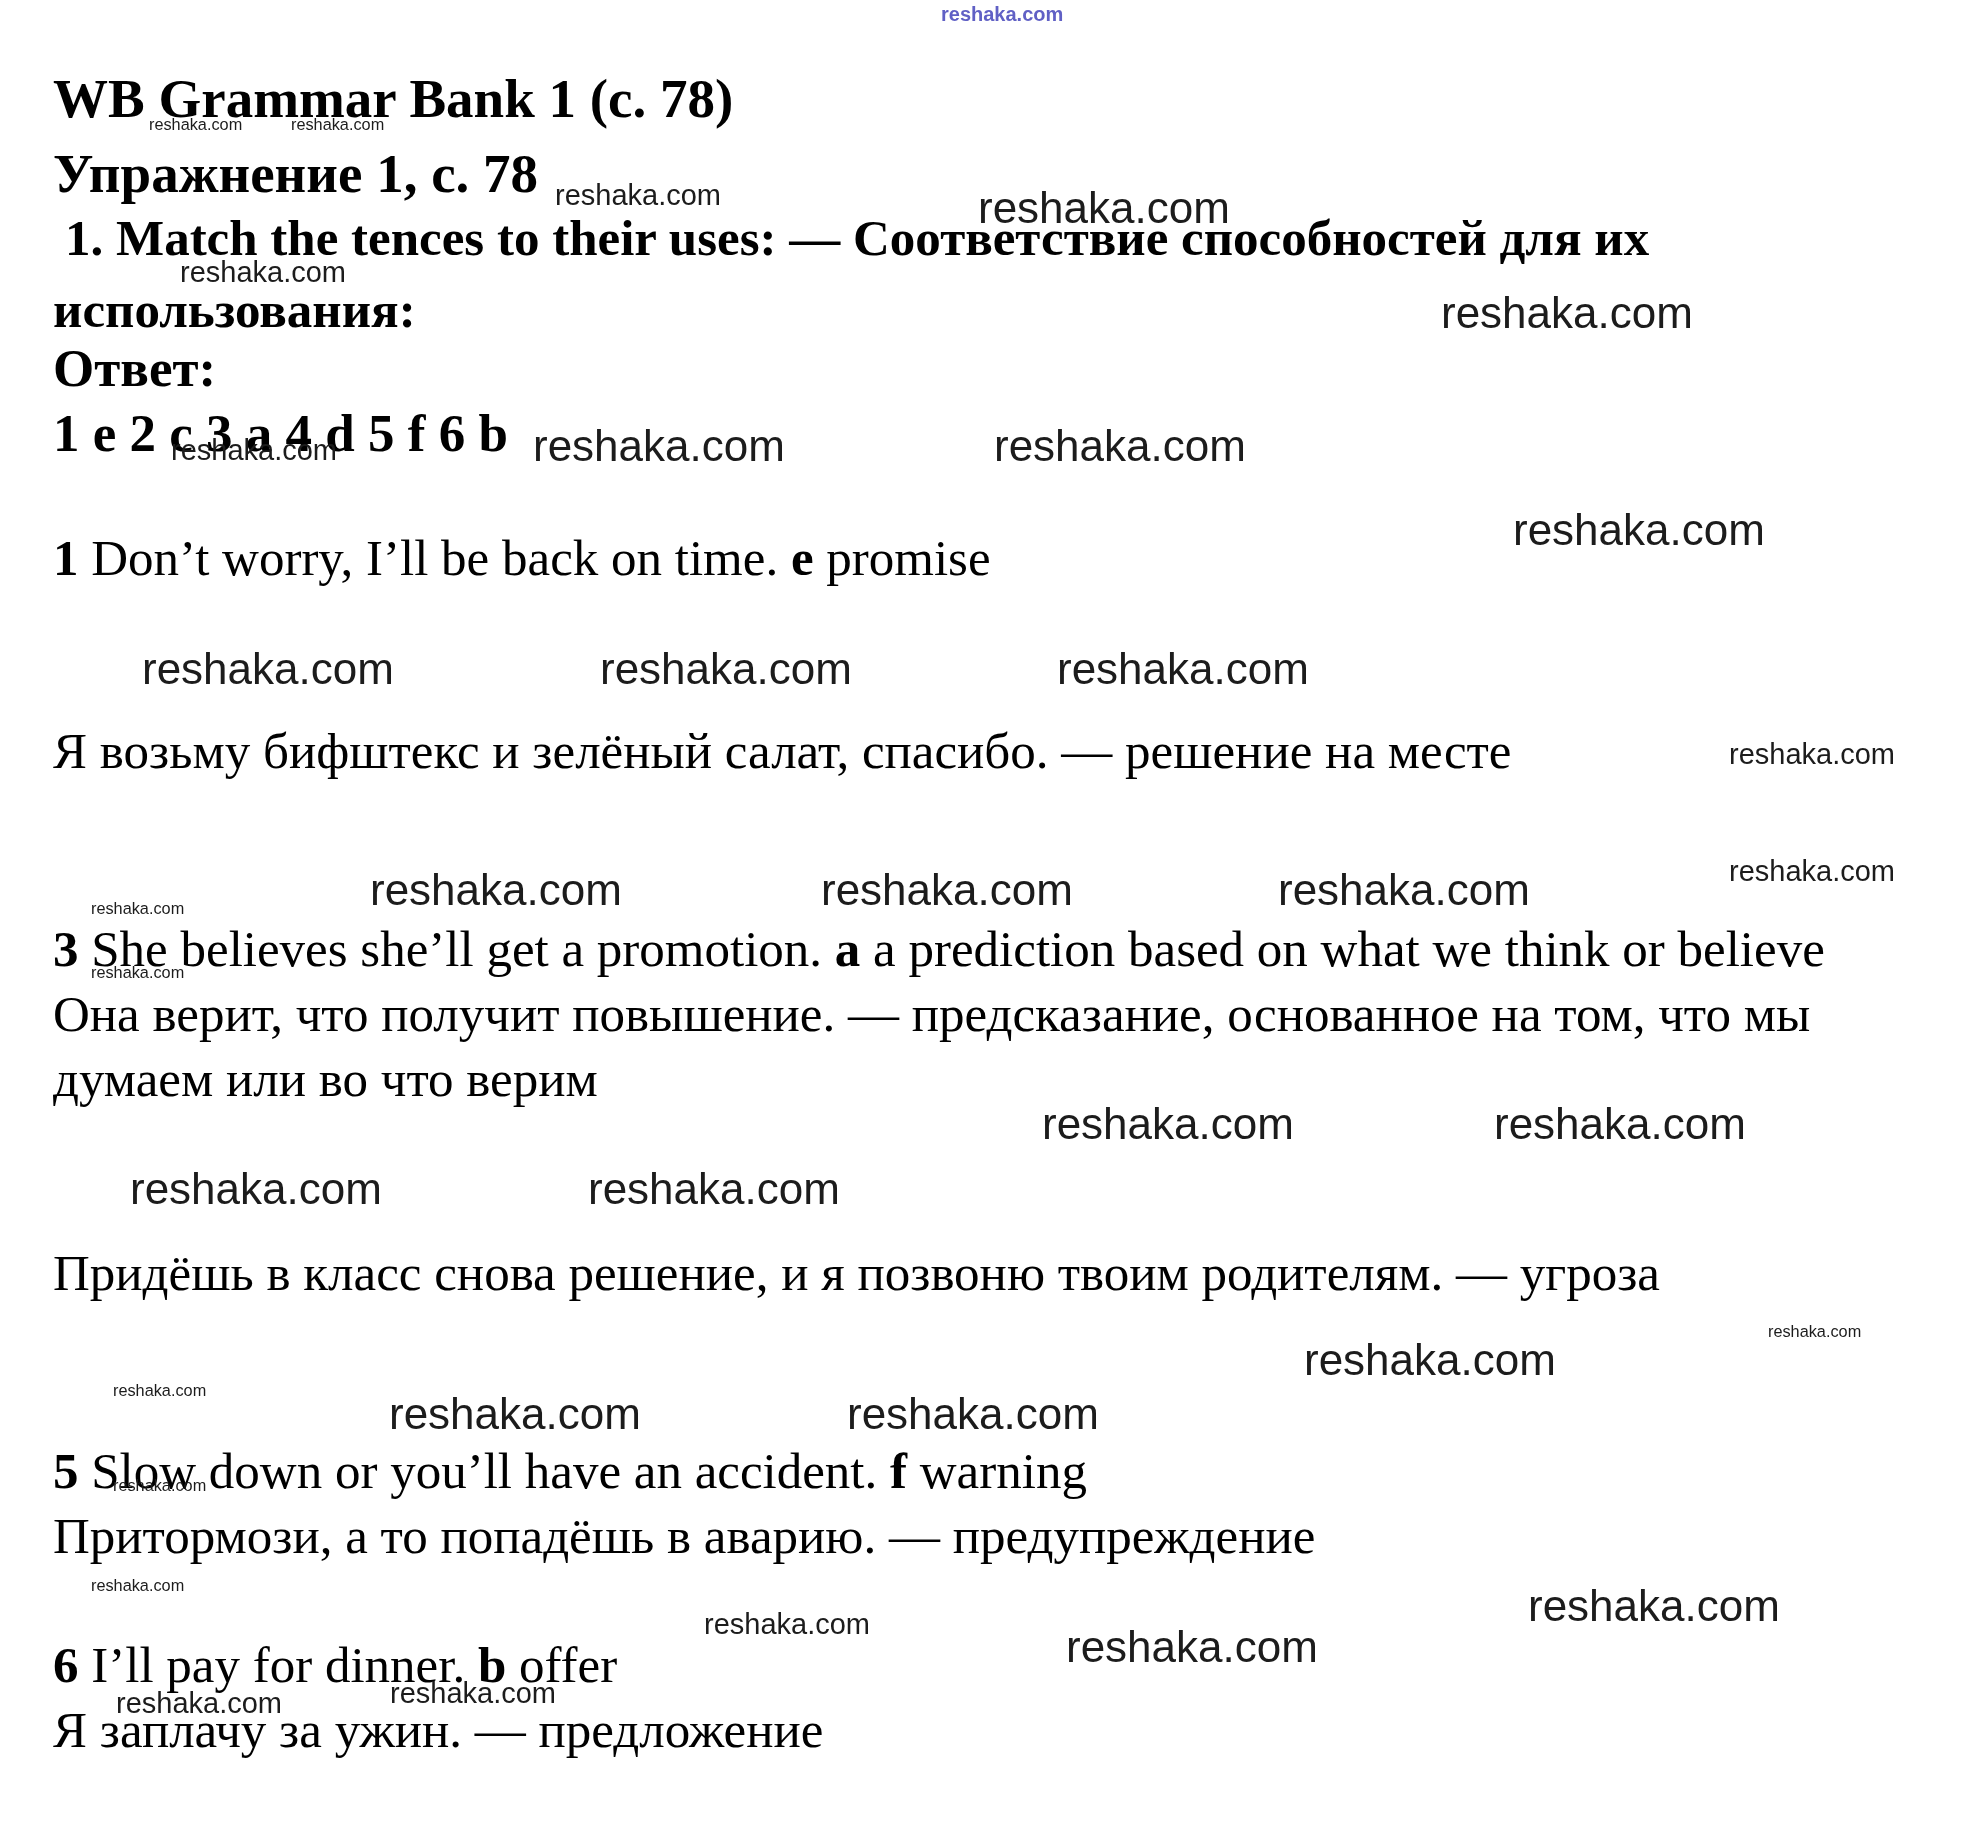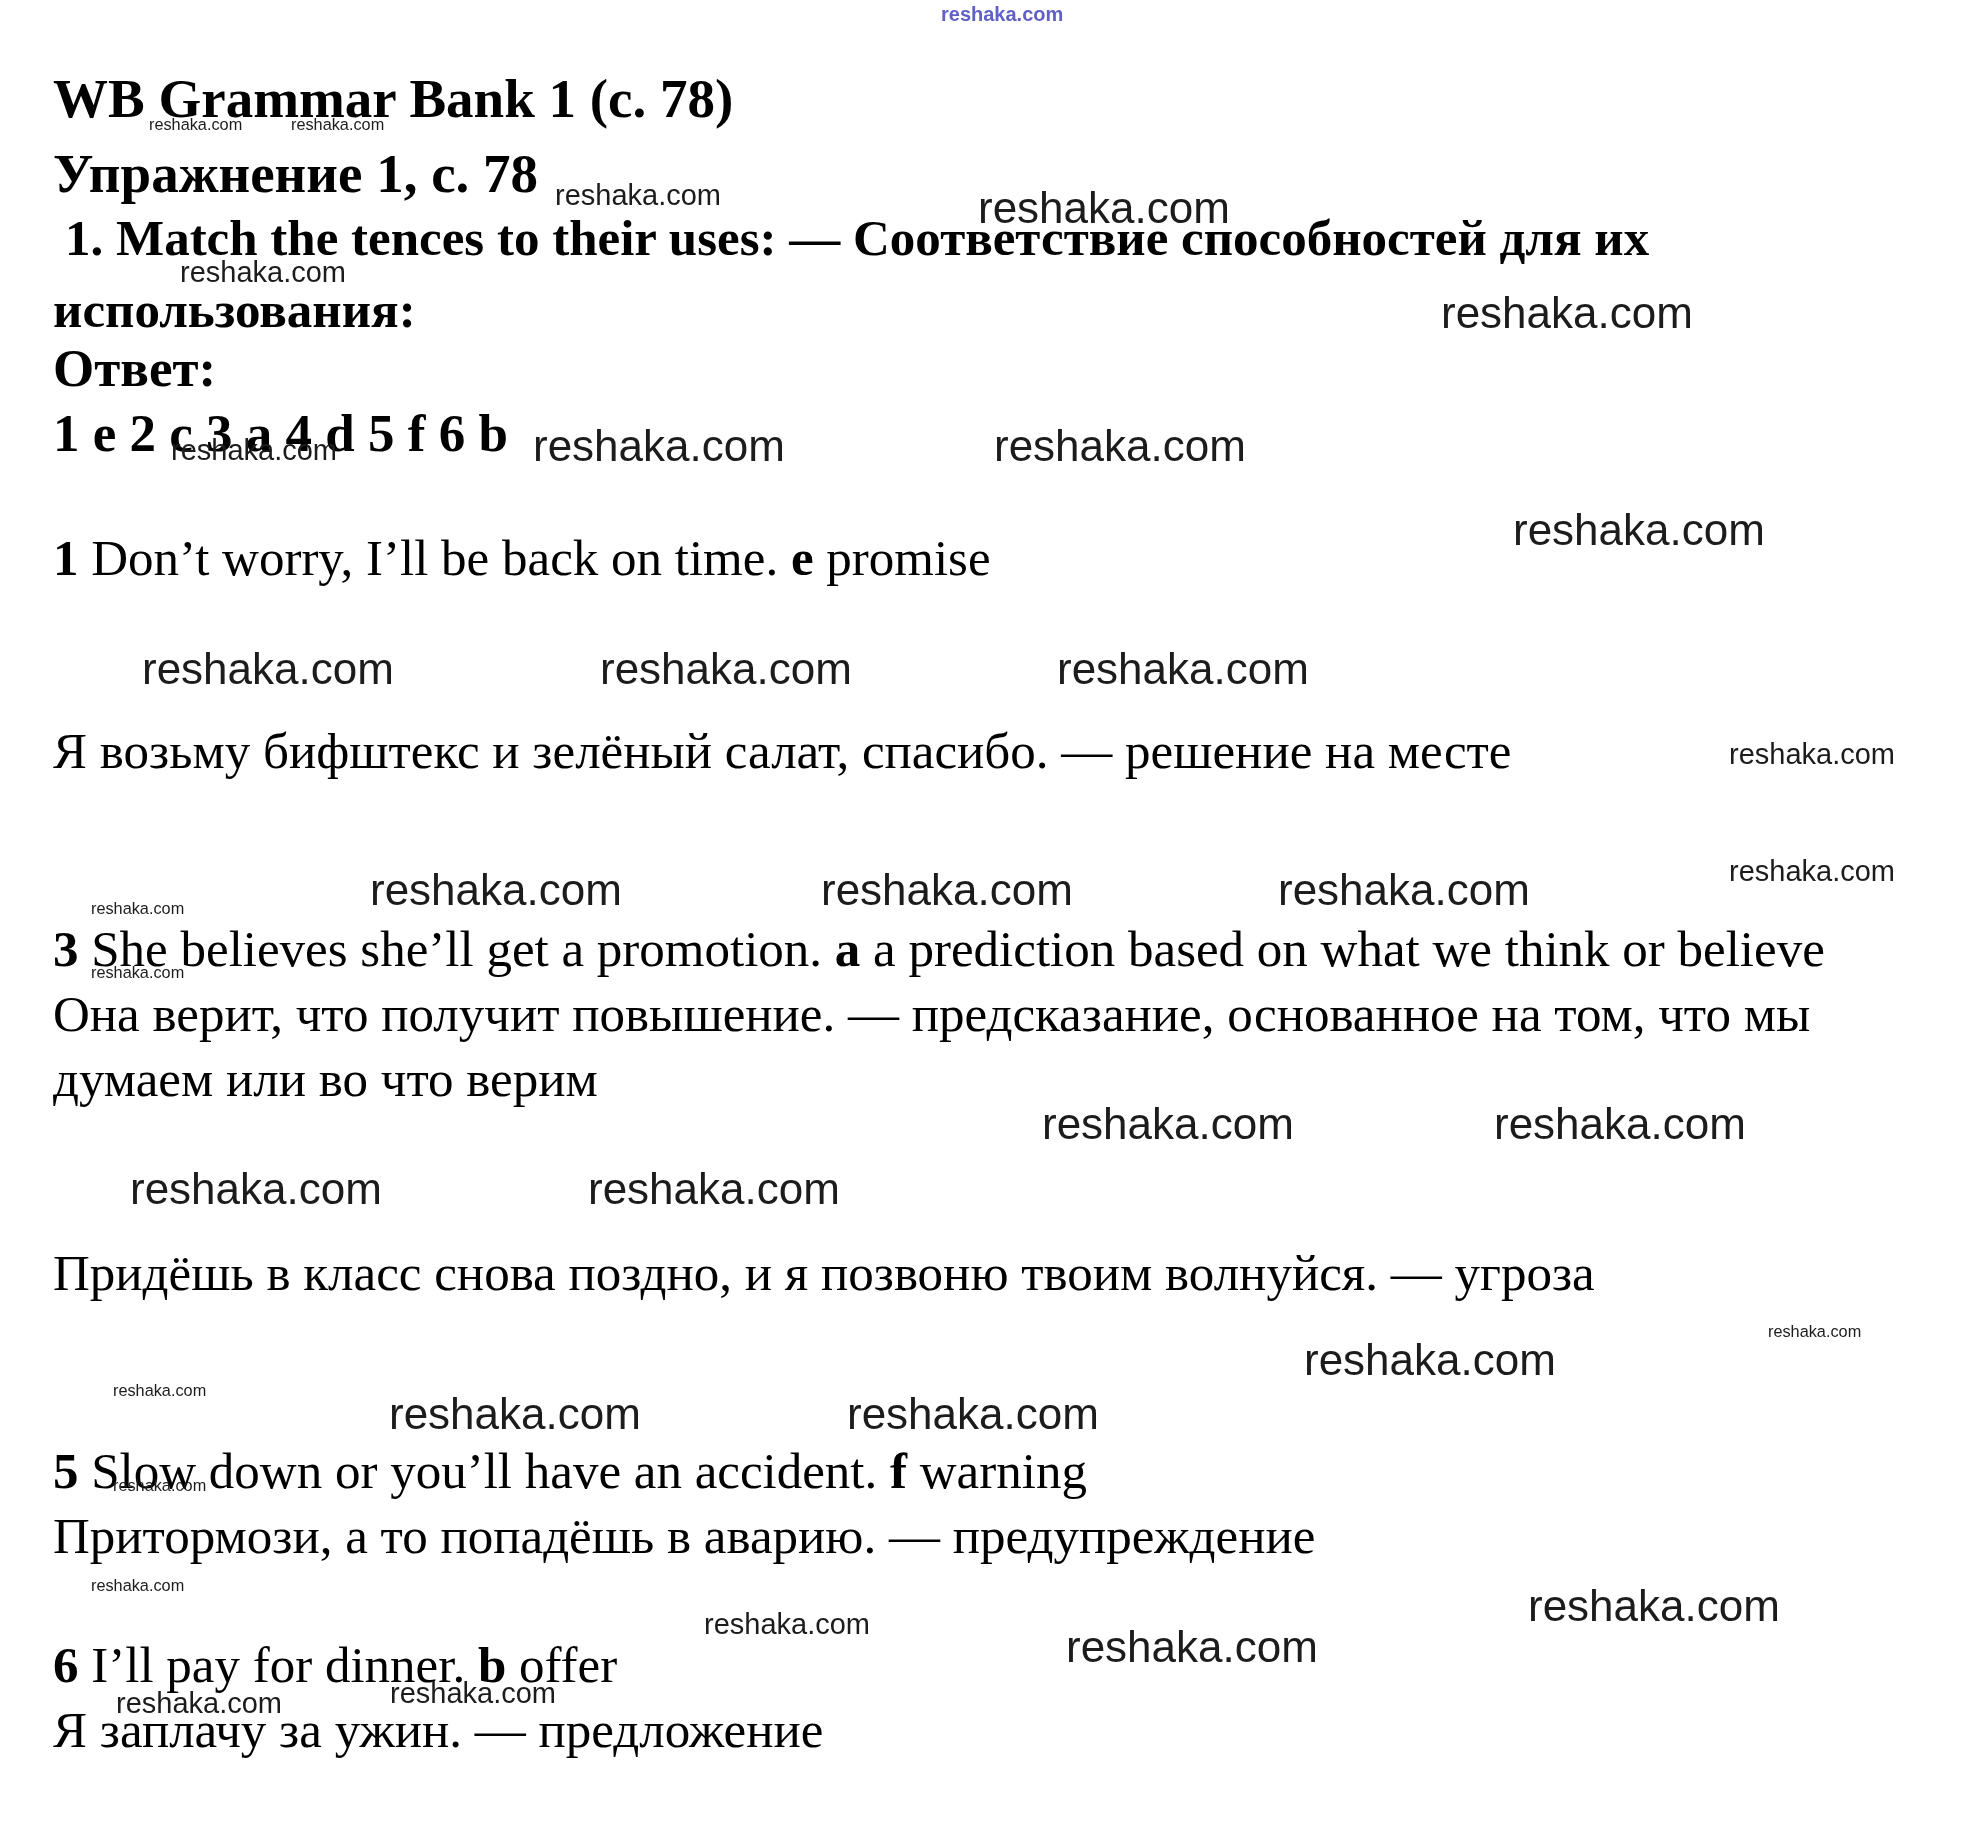--- a/index.html
+++ b/index.html
@@ -45,21 +45,21 @@
       <div class="en"><b>1</b> <span>Don’t worry, I’ll be back on time.</span> <b>e</b> <span>promise</span></div>
     </div>
     <div class="item" style="top: 719px;">
       <div class="ru">Я возьму бифштекс и зелёный салат, спасибо. — решение на месте</div>
     </div>
     <div class="item" style="top: 917px;">
       <div class="en"><b>3</b> <span>She believes she’ll get a promotion.</span> <b>a</b> <span>a prediction based on what we think or believe</span></div>
       <div class="ru">Она верит, что получит повышение. — предсказание, основанное на том, что мы думаем или во что верим</div>
     </div>
     <div class="item" style="top: 1241px;">
-      <div class="ru">Придёшь в класс снова поздно, и я позвоню твоим волнуйся. — угроза</div>
+      <div class="ru">Придёшь в класс снова решение, и я позвоню твоим родителям. — угроза</div>
     </div>
     <div class="item" style="top: 1439px;">
       <div class="en"><b>5</b> <span>Slow down or you’ll have an accident.</span> <b>f</b> <span>warning</span></div>
       <div class="ru">Притормози, а то попадёшь в аварию. — предупреждение</div>
     </div>
     <div class="item" style="top: 1633px;">
       <div class="en"><b>6</b> <span>I’ll pay for dinner.</span> <b>b</b> <span>offer</span></div>
       <div class="ru">Я заплачу за ужин. — предложение</div>
     </div>
   </div>

